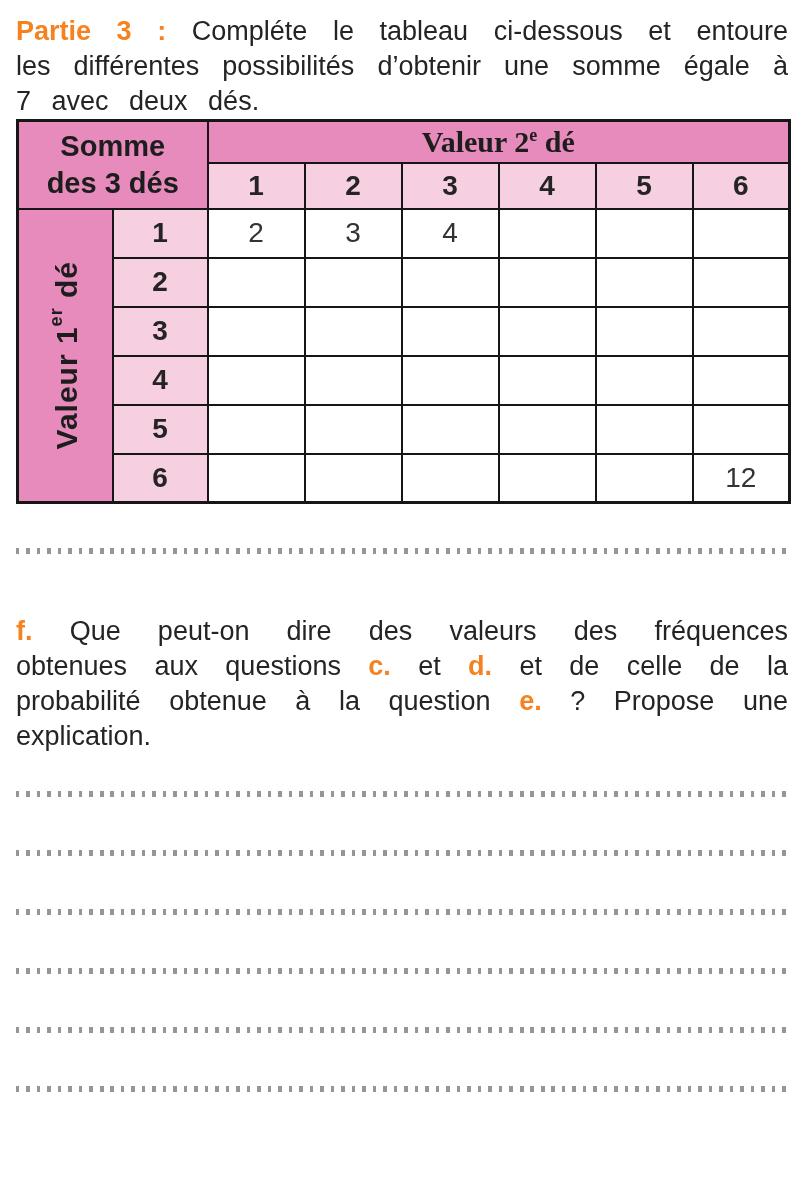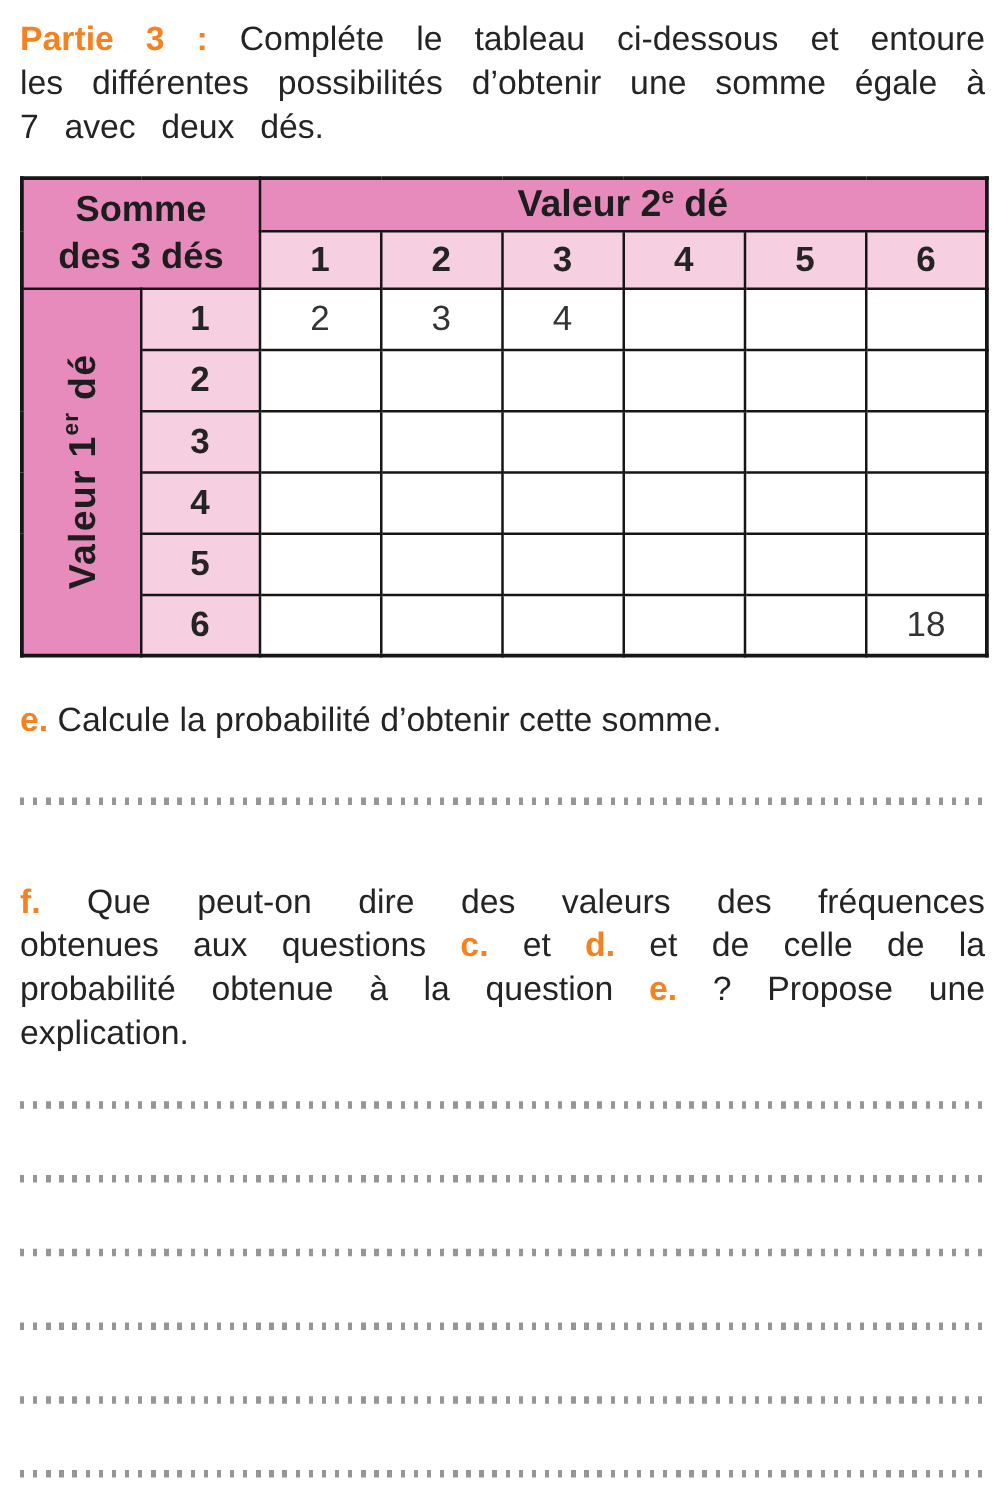--- a/index.html
+++ b/index.html
@@ -22,41 +22,40 @@
     color:#242424;
   }
   .jp{word-spacing:13px;}
   .em{color:#f5821f;font-weight:700;font-style:normal;}
 
   
   table.dice{
     border-collapse:collapse;
     table-layout:fixed;
     width:772px;
-    margin-top:22px;
     border:3px solid #161616;
   }
   table.dice th, table.dice td{
     border:2px solid #161616;
     padding:0;
     text-align:center;
     vertical-align:middle;
   }
   tr.r-group{height:42px;}
   tr.r-labels{height:46px;}
   tr.r-body{height:49px;}
   .hdr{
     background:#e78bbc;
     color:#1d1d1d;
     font-weight:700;
     font-size:29px;
   }
   .corner{line-height:37px;}
   .corner .cl{display:block;}
-  .group-h{font-size:30px;}
+  .group-h{font-size:30px;font-family:Liberation Serif, serif;}
   .lbl{
     background:#f6cfe0;
     color:#242424;
     font-weight:700;
     font-size:28px;
   }
   .cell{
     background:#ffffff;
     color:#333333;
     font-weight:400;
@@ -166,26 +165,25 @@
         <td class="cell"></td>
         <td class="cell"></td>
       </tr>
       <tr class="r-body">
         <th class="lbl">6</th>
         <td class="cell"></td>
         <td class="cell"></td>
         <td class="cell"></td>
         <td class="cell"></td>
         <td class="cell"></td>
-        <td class="cell">18</td>
+        <td class="cell">12</td>
       </tr>
     </tbody>
   </table>
 
-  <p class="para q-e"><strong class="em">e.</strong><span> Calcule la probabilité d’obtenir cette somme.</span></p>
 
   <div class="ansline ans-e"></div>
 
   <p class="para jp q-f"><strong class="em">f.</strong><span> Que peut-on dire des valeurs des fréquences obtenues aux questions </span><strong class="em">c.</strong><span> et </span><strong class="em">d.</strong><span> et de celle de la probabilité obtenue à la question </span><strong class="em">e.</strong><span> ? Propose une explication.</span></p>
 
   <div class="answers">
     <div class="ansline"></div>
     <div class="ansline"></div>
     <div class="ansline"></div>
     <div class="ansline"></div>

